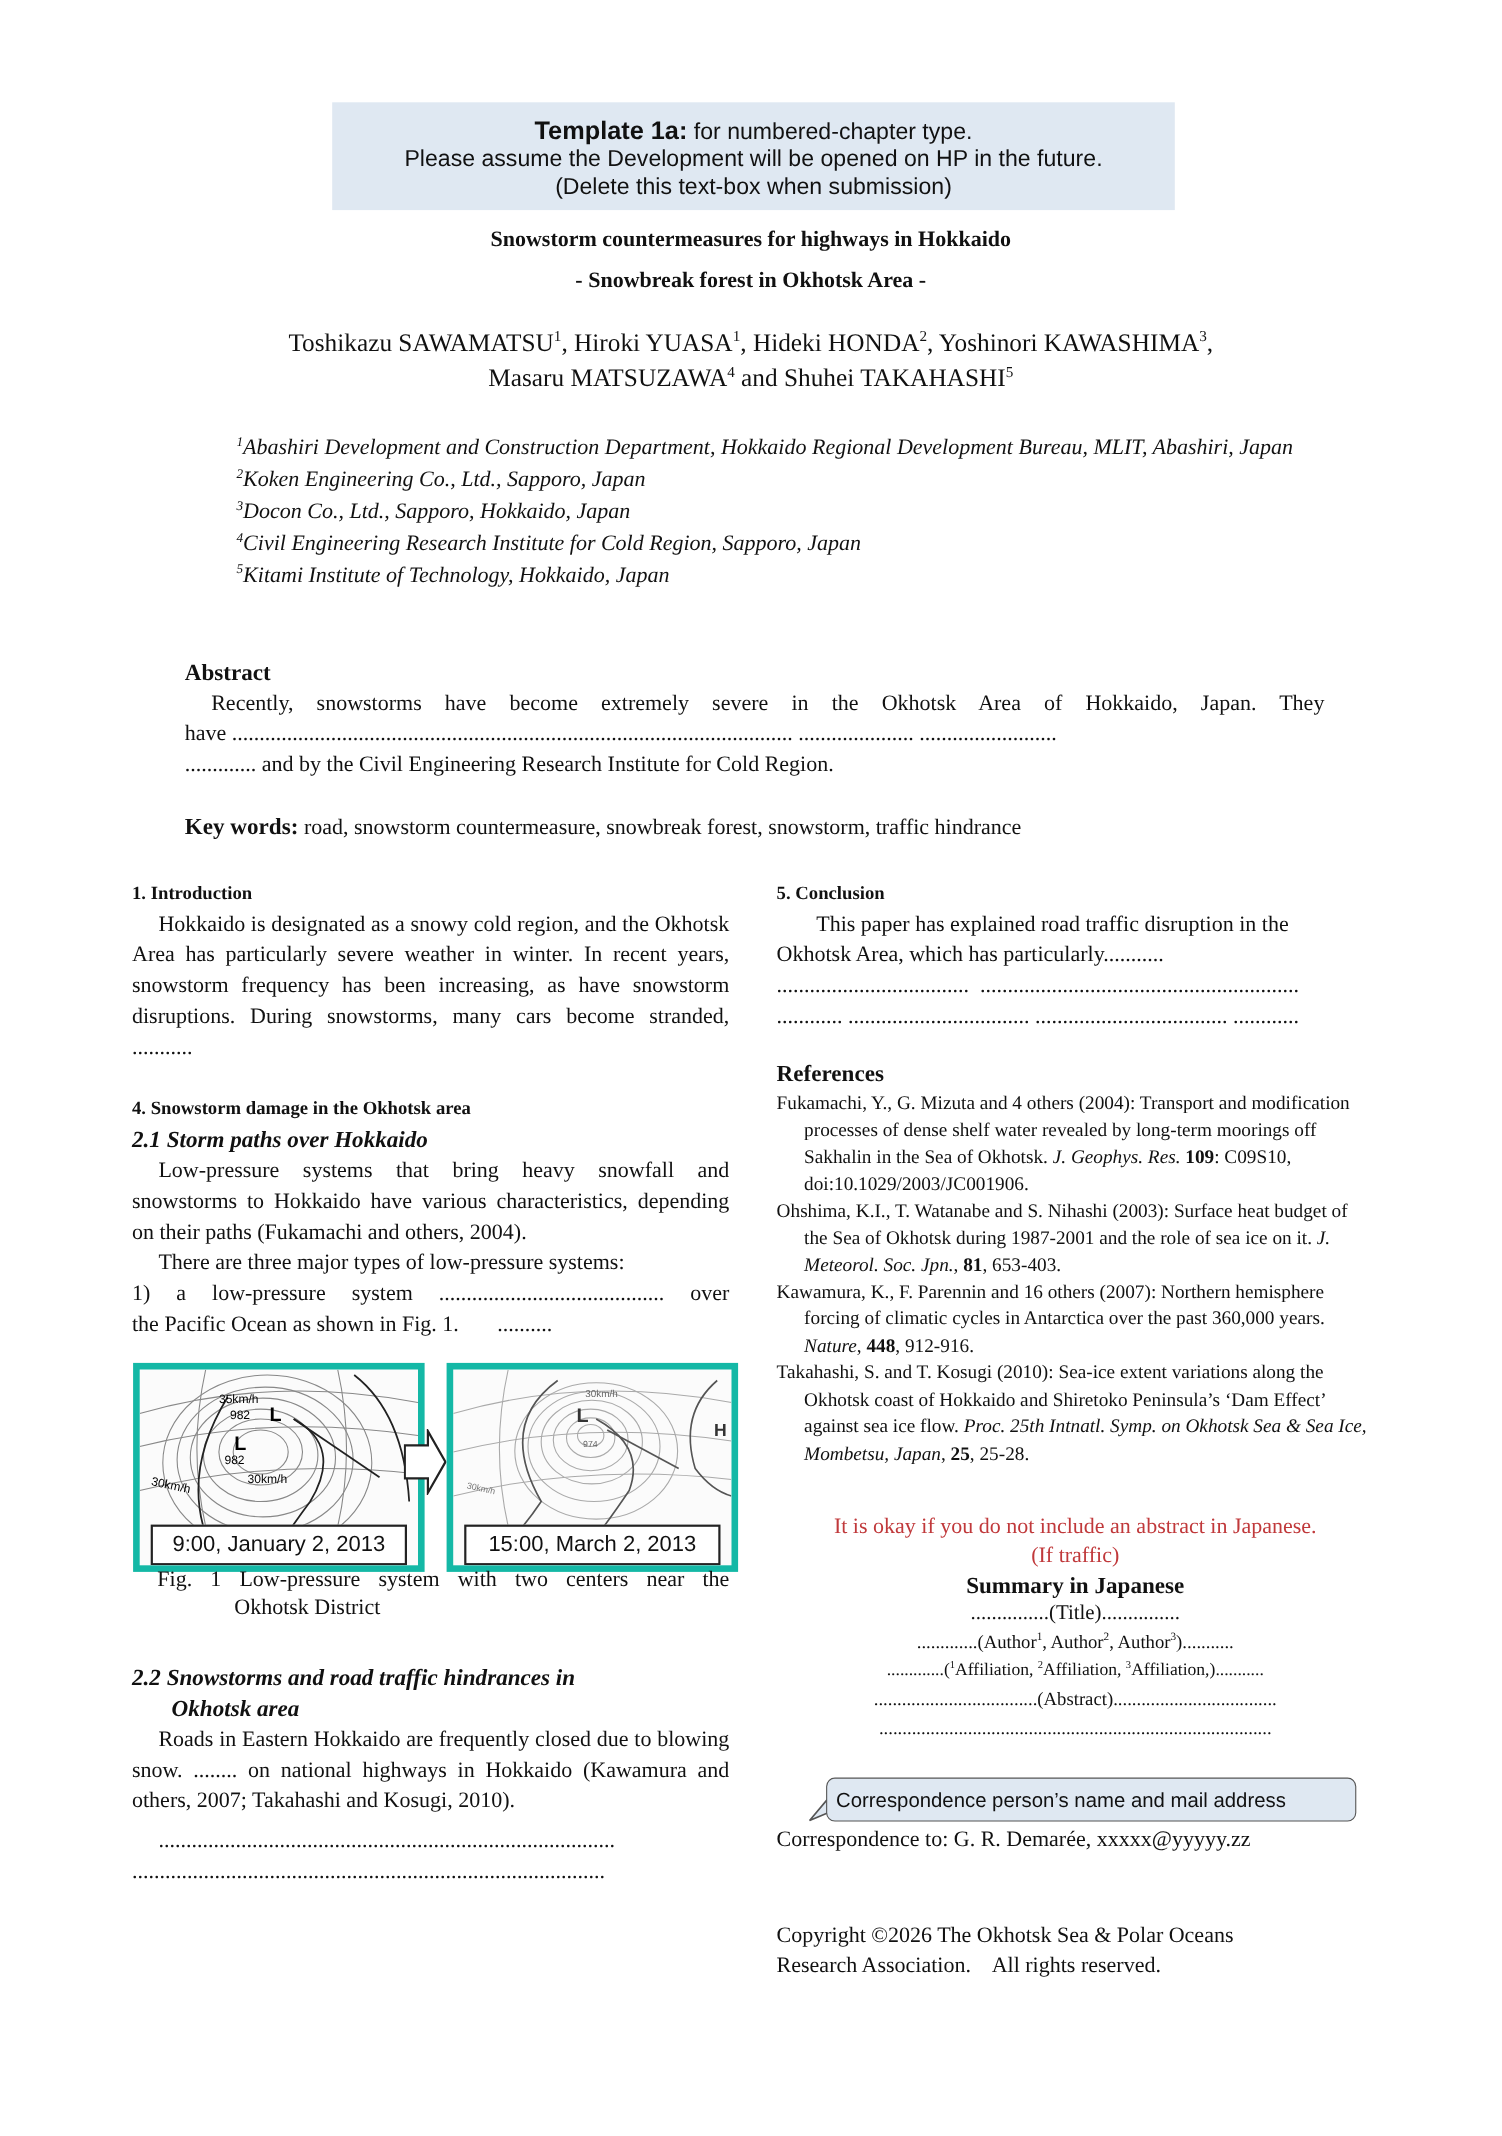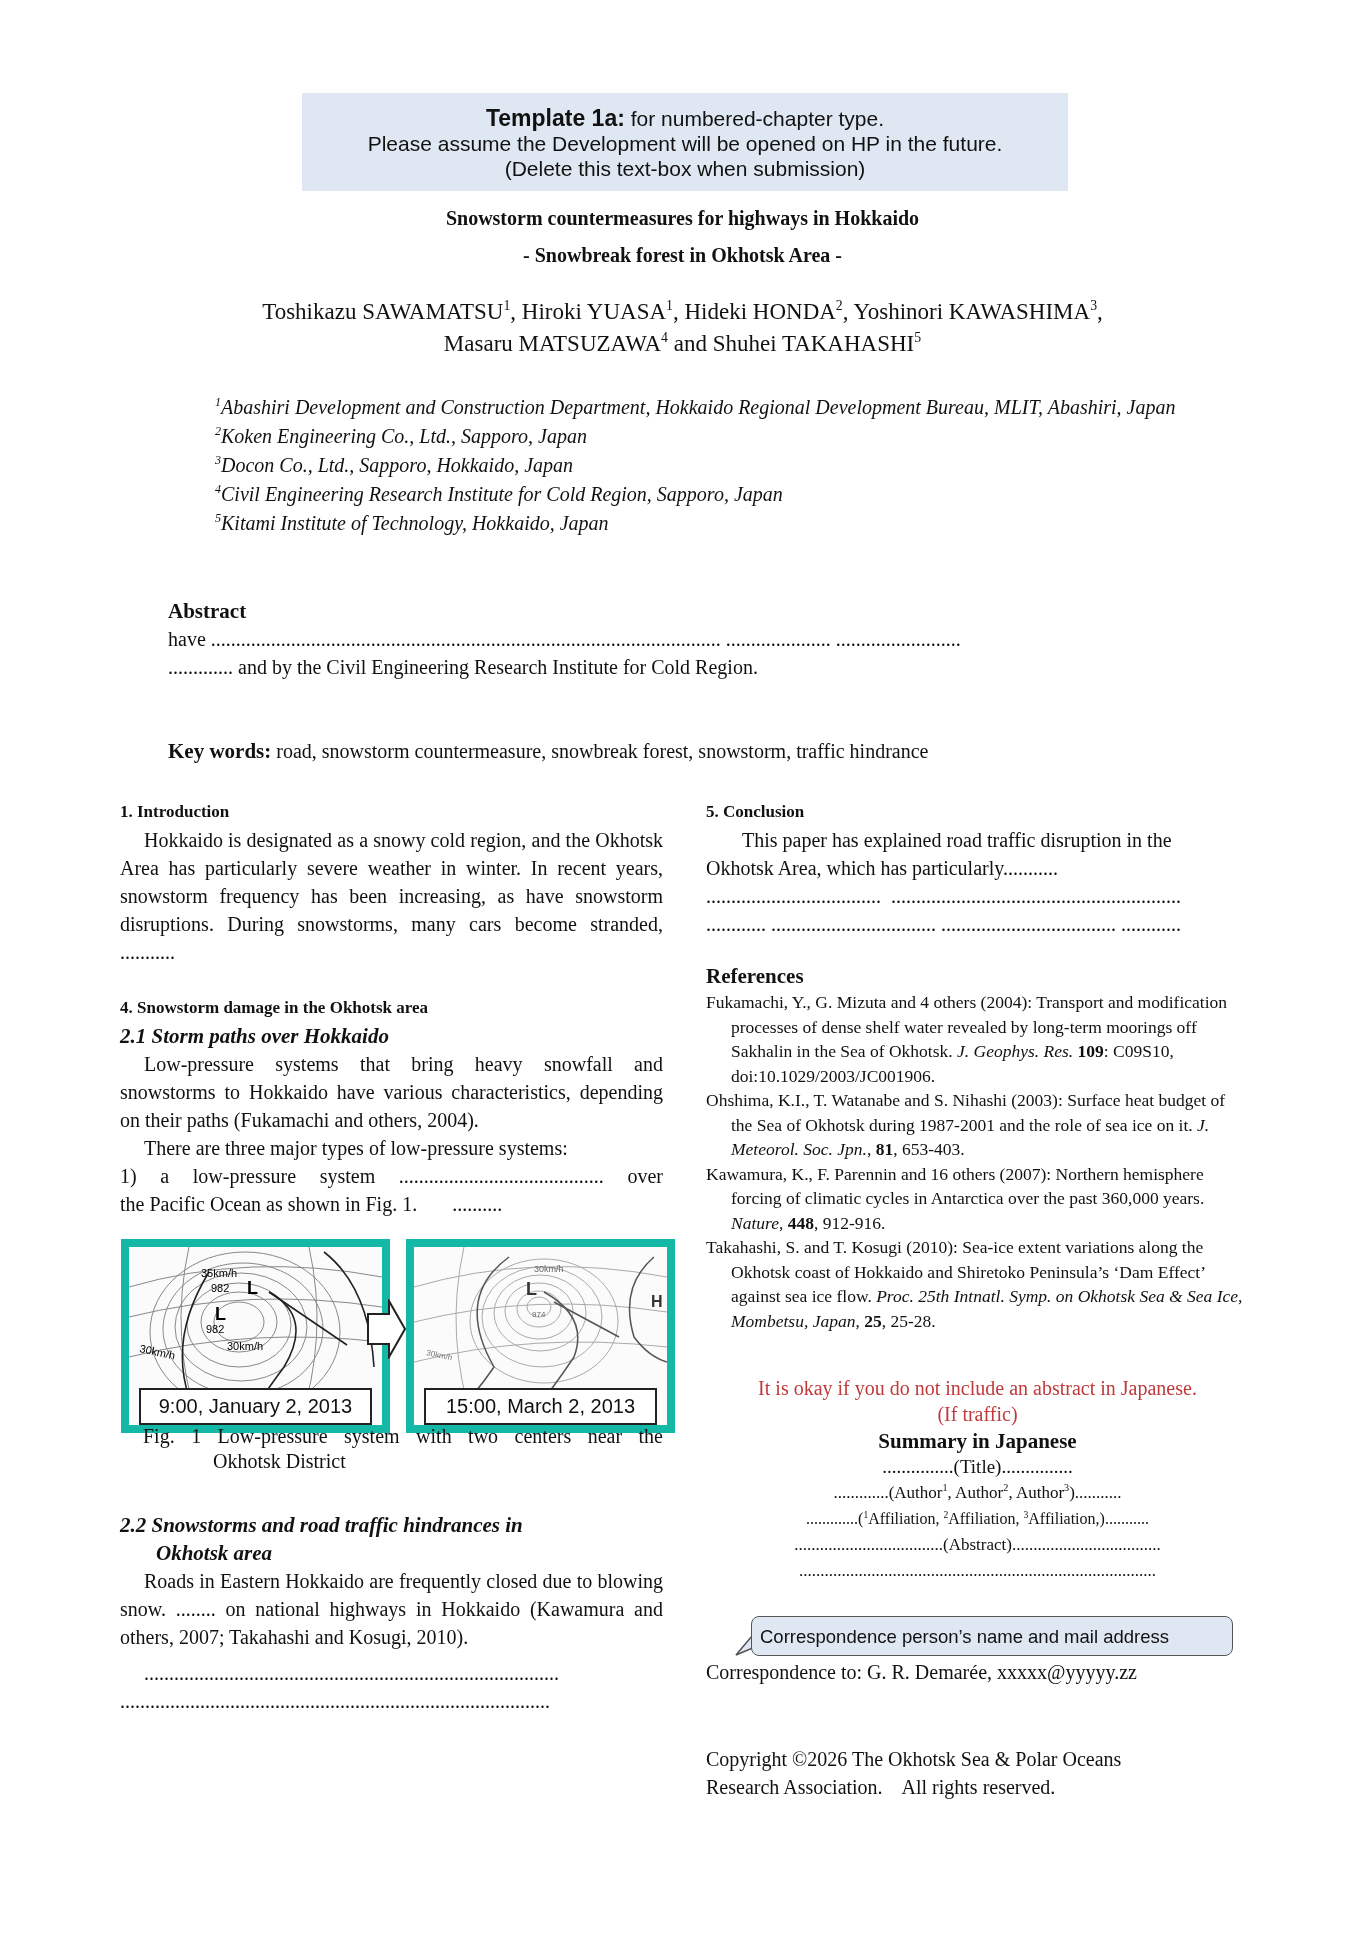--- a/index.html
+++ b/index.html
@@ -27,21 +27,21 @@
   .col { font-size:20px; line-height:28px; text-align:justify; }
   .col .h1 { font-weight:bold; font-size:17px; text-align:left; }
   .col .h2 { font-weight:bold; font-style:italic; font-size:21px; text-align:left; }
   .col .p { text-indent:24px; }
   .col .gap { height:28px; }
 
   #left-col { left:120px; top:798px; width:543px; }
   #left-col-2 { left:120px; top:1511px; width:543px; }
 
   #figure { left:121px; top:1239px; width:542px; height:180px; }
-  .map { position:absolute; top:0; width:253px; height:178px; border:8px solid #14b8a6; background:#fbfbfb; overflow:hidden; }
+  .map { position:absolute; top:0; width:253px; height:178px; border:6px solid #14b8a6; background:#fbfbfb; overflow:hidden; }
   .map svg { position:absolute; left:0; top:0; }
   .map-label { position:absolute; left:10px; right:10px; bottom:0; height:33px; background:#fff; border:2px solid #222;
                font-family:"Liberation Sans", "DejaVu Sans", sans-serif; font-size:20px; line-height:32px; text-align:center; }
   #fig-arrow { position:absolute; left:246px; top:60px; }
   #fig-caption { left:143px; top:1424px; width:520px; font-size:20px; line-height:25px; text-align:justify; }
   #fig-caption .indent { padding-left:70px; }
 
   #right-col { left:706px; top:798px; width:543px; }
   #refs { left:706px; top:962px; width:543px; font-size:17.5px; line-height:24.5px; }
   #refs .h1 { font-weight:bold; font-size:21px; line-height:28px; }
@@ -87,20 +87,21 @@
 <div id="affils" class="abs">
   <div class="aff"><sup>1</sup><span>Abashiri Development and Construction Department, Hokkaido Regional Development Bureau, MLIT, Abashiri, Japan</span></div>
   <div class="aff"><sup>2</sup><span>Koken Engineering Co., Ltd., Sapporo, Japan</span></div>
   <div class="aff"><sup>3</sup><span>Docon Co., Ltd., Sapporo, Hokkaido, Japan</span></div>
   <div class="aff"><sup>4</sup><span>Civil Engineering Research Institute for Cold Region, Sapporo, Japan</span></div>
   <div class="aff"><sup>5</sup><span>Kitami Institute of Technology, Hokkaido, Japan</span></div>
 </div>
 
 <div id="abstract" class="abs">
   <div class="h">Abstract</div>
+  <div class="p" style="text-align:justify;text-align-last:justify;">Recently, snowstorms have become extremely severe in the Okhotsk Area of Hokkaido, Japan. They</div>
   <div style="overflow:hidden;white-space:nowrap;">have ...................................................................................................... ..................... .........................</div>
   <div>............. and by the Civil Engineering Research Institute for Cold Region.</div>
 </div>
 
 <div id="keywords" class="abs">
   <b>Key words:</b>
   <span>road, snowstorm countermeasure, snowbreak forest, snowstorm, traffic hindrance</span>
 </div>
 
 <div id="left-col" class="abs col">

